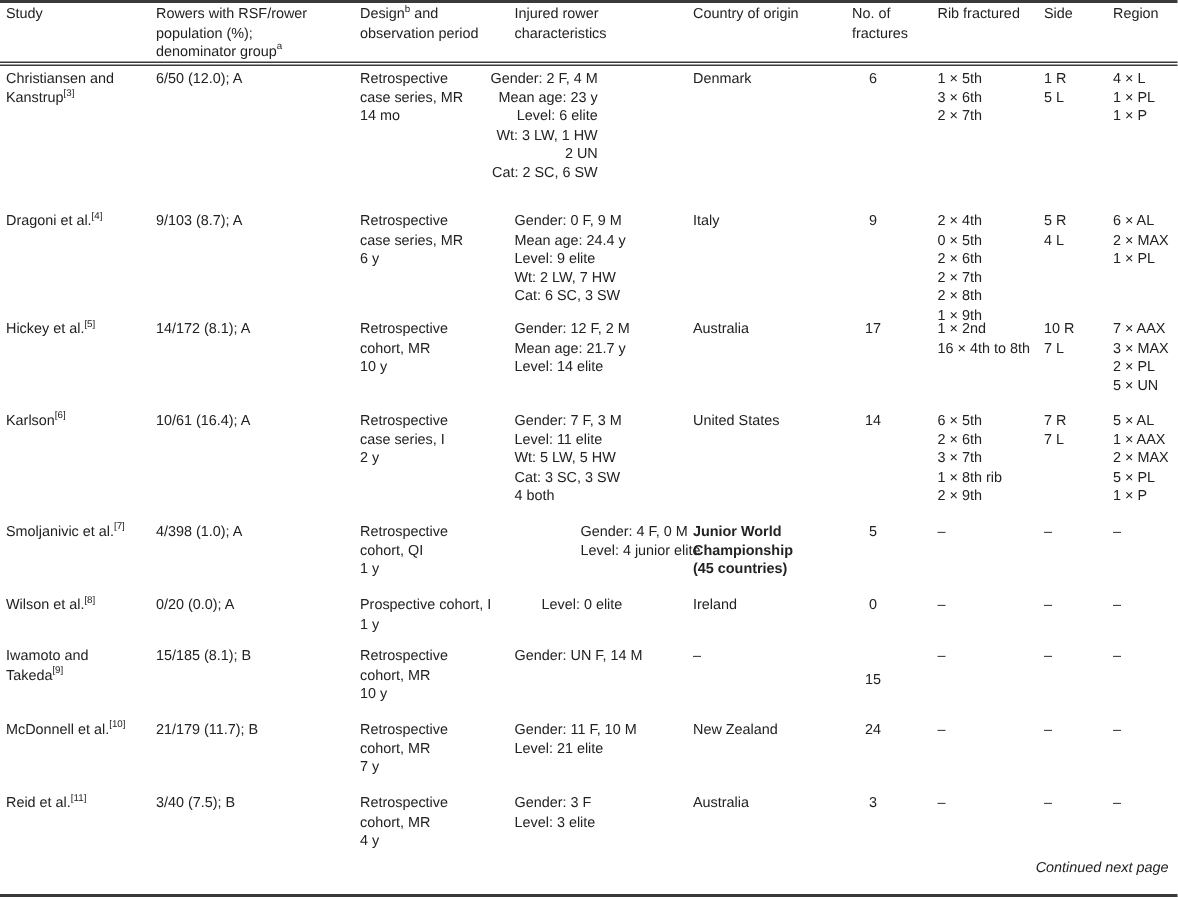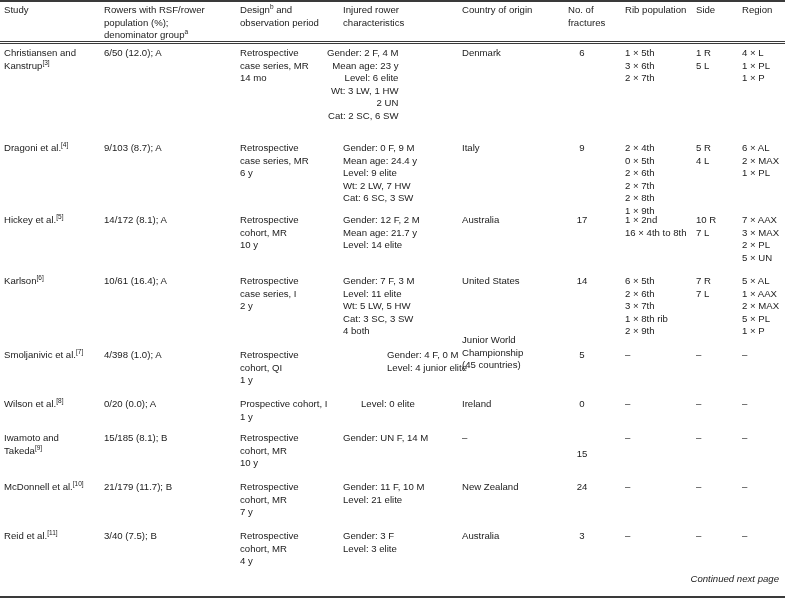--- a/index.html
+++ b/index.html
@@ -37,21 +37,21 @@
   </div>
   <div class="cell hdr" style="left:343px">
     <span class="line">Injured rower</span>
     <span class="line">characteristics</span>
   </div>
   <div class="cell hdr" style="left:462px">Country of origin</div>
   <div class="cell hdr" style="left:568px">
     <span class="line">No. of</span>
     <span class="line">fractures</span>
   </div>
-  <div class="cell hdr" style="left:625px">Rib population</div>
+  <div class="cell hdr" style="left:625px">Rib fractured</div>
   <div class="cell hdr" style="left:696px">Side</div>
   <div class="cell hdr" style="left:742px">Region</div>
 
   <div class="rule-head1"></div>
   <div class="rule-head2"></div>
 
   <div id="rows">
       <div>
         <div class="cell" style="left: 4px; top: 47px;">
           <span class="line"><span>Christiansen and</span></span>
@@ -210,21 +210,21 @@
         <div class="cell" style="left: 104px; top: 349px;">4/398 (1.0); A</div>
         <div class="cell" style="left: 240px; top: 349px;">
           <span class="line"><span>Retrospective</span></span>
           <span class="line"><span>cohort, QI</span></span>
           <span class="line"><span>1 y</span></span>
         </div>
         <div class="cell" style="left: 343px; top: 349px; margin-left: 44px;">
           <span class="line"><span>Gender: 4 F, 0 M</span></span>
           <span class="line"><span>Level: 4 junior elite</span></span>
         </div>
-        <div class="cell" style="left: 462px; top: 334px;">
+        <div class="cell" style="left: 462px; top: 349px; font-weight: bold;">
           <span class="line"><span>Junior World</span></span>
           <span class="line"><span>Championship</span></span>
           <span class="line"><span>(45 countries)</span></span>
         </div>
         <div class="cell center" style="left: 568px; top: 349px; width: 28px;">5</div>
         <div class="cell" style="left: 625px; top: 349px;">
           <span class="line"><span>–</span></span>
         </div>
         <div class="cell" style="left: 696px; top: 349px;">
           <span class="line"><span>–</span></span>

